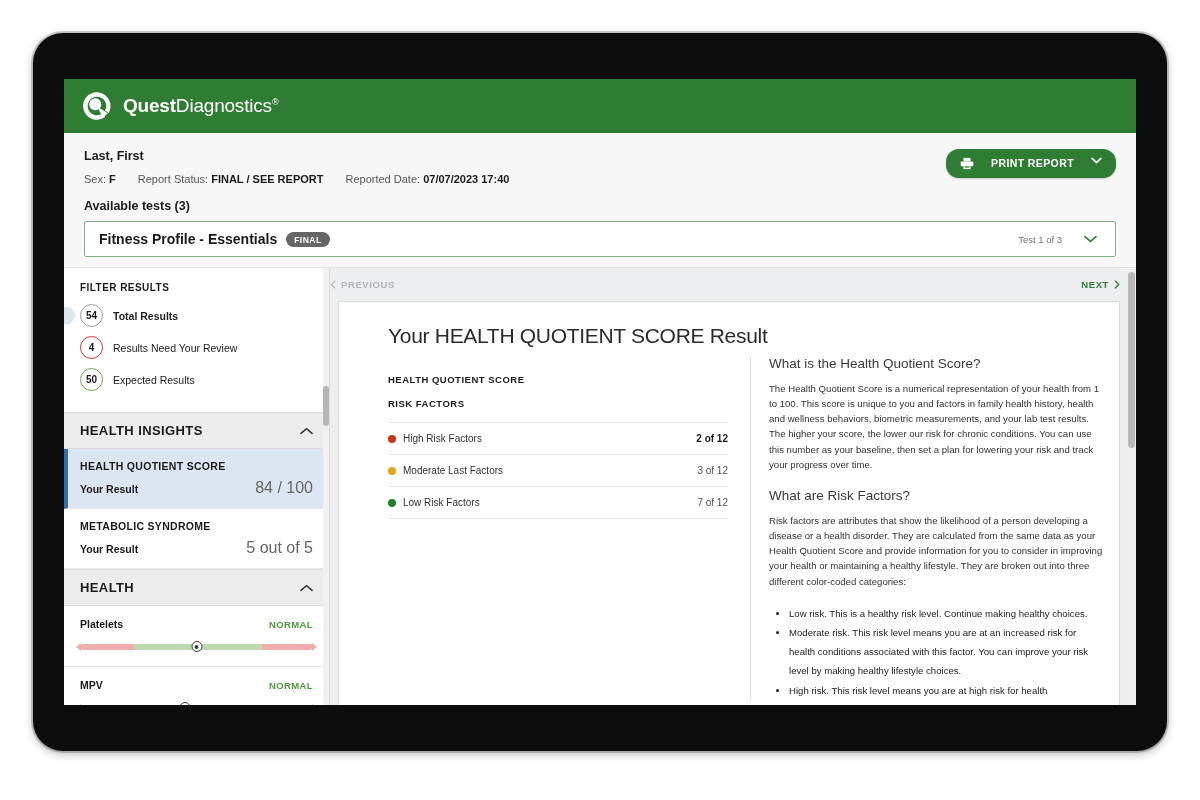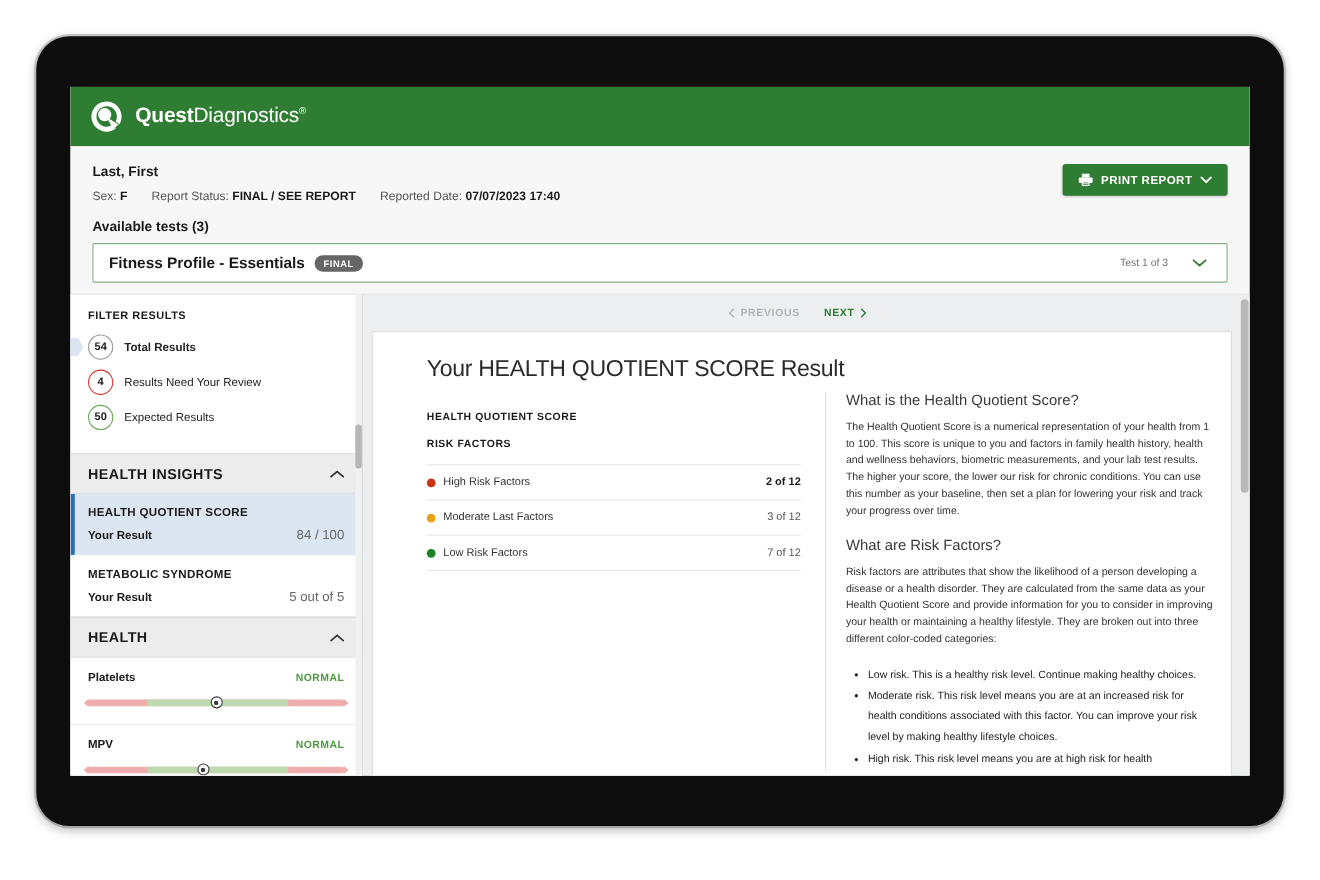--- a/index.html
+++ b/index.html
@@ -80,29 +80,28 @@
     color: #1a1a1a;
     margin-bottom: 8px;
   }
 
   #print-report-button {
     position: absolute;
     right: 20px;
     top: 16px;
     background: #2f7d32;
     border: none;
-    border-radius: 3px;
+    border-radius: 13px;
     color: #fff;
     font-size: 10.5px;
     font-weight: bold;
     letter-spacing: .4px;
     padding: 8px 14px;
     display: flex;
-    align-items: center;
-    gap: 7px;
+    gap: 17px;
     cursor: pointer;
     box-shadow: 0 1px 2px rgba(0,0,0,.2);
   }
   .printer-icon { width: 14px; height: 13px; display: block; }
   .chev-down-sm { width: 11px; height: 7px; display: block; }
 
   
   #test-selector {
     background: #ffffff;
     border: 1px solid #85af85;
@@ -212,21 +211,21 @@
     background: #dce6f2;
     border-left: 4px solid #2e6fad;
     padding-left: 12px;
   }
   .insight-title {
     font-size: 10.5px; font-weight: bold; color: #1a1a1a;
     letter-spacing: .3px; margin-bottom: 7px;
   }
   .insight-row { display: flex; align-items: baseline; }
   .insight-row-label { font-size: 10.5px; font-weight: bold; color: #1a1a1a; }
-  .insight-row-value { margin-left: auto; font-size: 12px; color: #666; }
+  .insight-row-value { margin-left: auto; font-size: 16px; color: #666; }
 
   .analyte-item {
     padding: 12px 16px 14px 16px;
     border-bottom: 1px solid #e8e8e8;
     background: #fff;
     cursor: pointer;
   }
   .analyte-head { display: flex; align-items: baseline; margin-bottom: 11px; }
   .analyte-name { font-size: 10.5px; font-weight: bold; color: #1a1a1a; }
   .analyte-status {
@@ -257,21 +256,21 @@
   .range-bar .marker::after {
     content: ""; position: absolute; left: 50%; top: 50%;
     transform: translate(-50%,-50%);
     width: 4px; height: 4px; border-radius: 50%; background: #3a3a3a;
   }
 
   
   #main-panel { flex: 1; position: relative; overflow: hidden; background: #eceef0; }
   #pager-bar {
     height: 33px;
-    display: flex; align-items: center; justify-content: center;
+    display: flex; align-items: center; justify-content: space-between;
     padding-right: 16px; gap: 22px;
   }
   .pager-link {
     font-size: 9.5px; font-weight: bold; letter-spacing: .6px;
     display: flex; align-items: center; gap: 5px; cursor: pointer;
   }
   #pager-previous { color: #b3b3b3; }
   #pager-next { color: #2f7d32; }
   .pager-link svg { width: 6px; height: 9px; display: block; }
 

